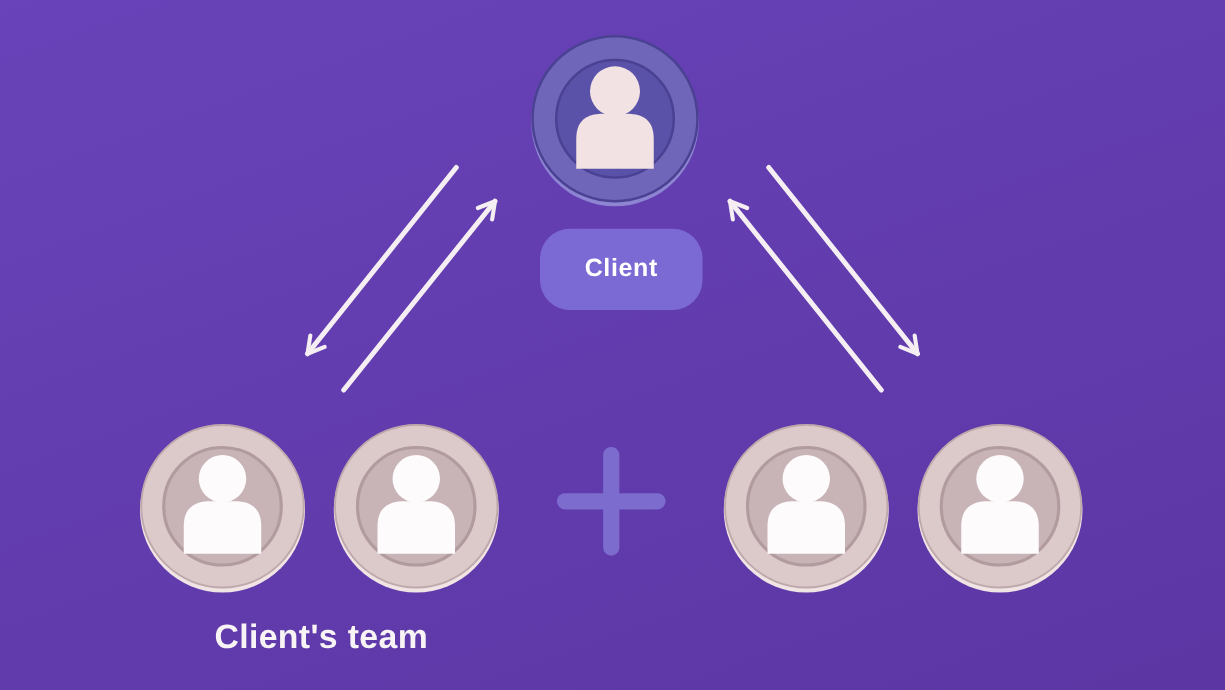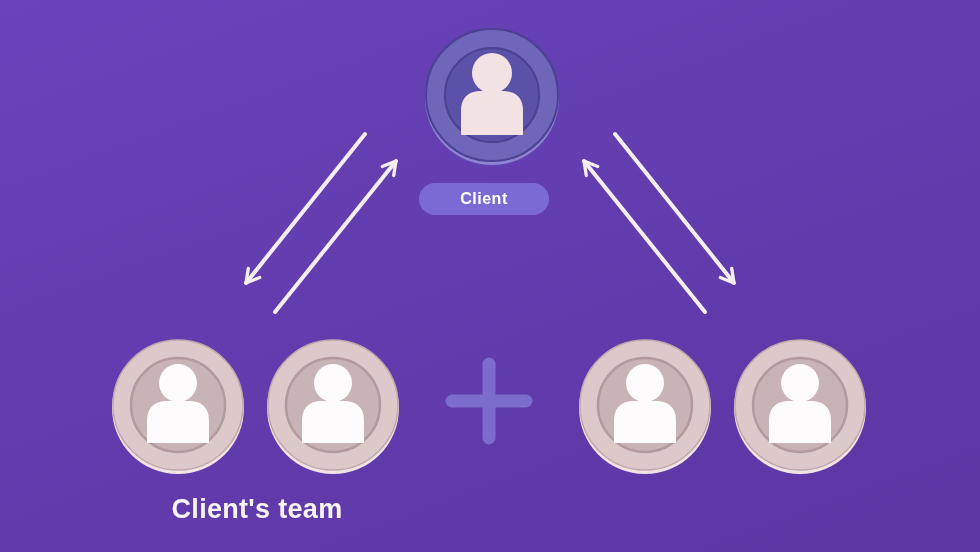--- a/index.html
+++ b/index.html
@@ -33,31 +33,31 @@
     overflow: hidden;
     background: linear-gradient(160deg, var(--background-top) 0%, var(--background-bottom) 100%);
   }
   .canvas > svg {
     position: absolute;
     inset: 0;
     display: block;
   }
   .client-pill {
     position: absolute;
-    left: 419px;
+    left: 432px;
     top: 183px;
     width: 130px;
-    height: 32px;
+    height: 65px;
     border-radius: 24px;
     background: var(--pill-background);
     display: flex;
     align-items: center;
     justify-content: center;
     color: #ffffff;
-    font-size: 16px;
+    font-size: 20px;
     font-weight: 700;
     letter-spacing: 0.5px;
   }
   .team-label {
     position: absolute;
     top: 494px;
     transform: translateX(-50%);
     color: var(--label-text);
     font-size: 27px;
     font-weight: 700;

